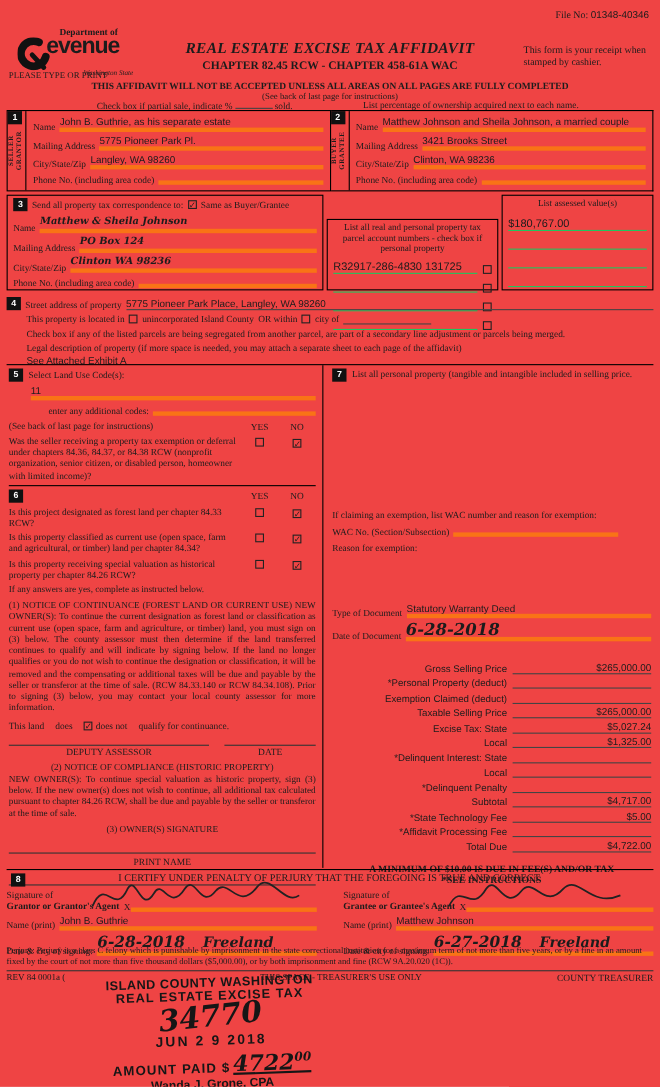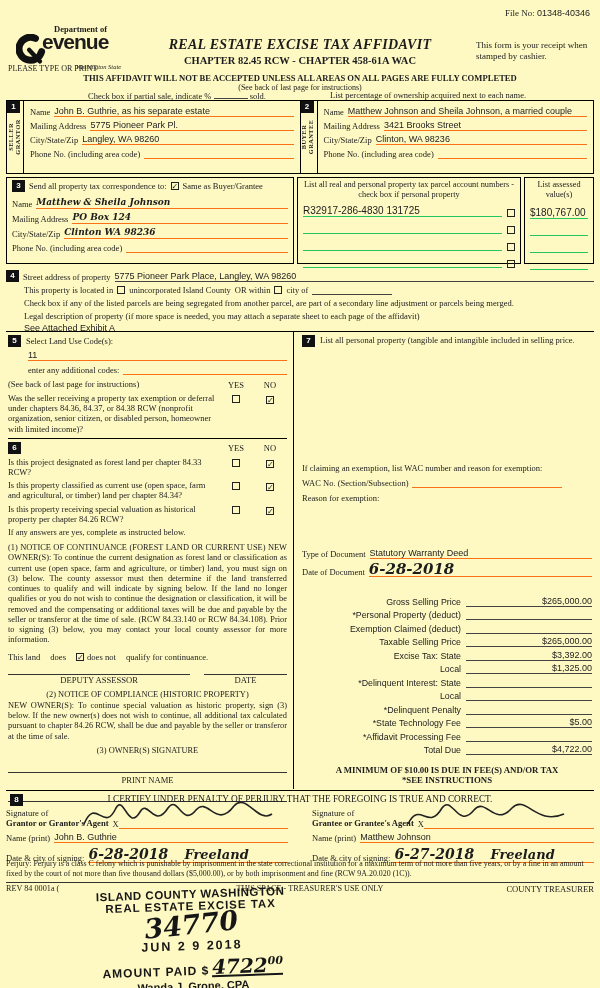--- a/index.html
+++ b/index.html
@@ -1,40 +1,40 @@
 <!DOCTYPE html>
 <html><head>
 <meta charset="utf-8">
 <style>
   * { margin:0; padding:0; box-sizing:border-box; }
   body { background:#e8e8e8; }
   .page {
     position:relative; width:600px; height:988px; margin:0 auto;
-    background:#fef9c3; color:#1c1c1c;
+    background:#ef4444; color:#1c1c1c;
     font-family:"Liberation Serif", serif; font-size:8.5px; overflow:hidden;
   }
   .sans { font-family:"Liberation Sans", sans-serif; }
   .hw { font-family:"DejaVu Serif", serif; font-style:italic; font-weight:bold; }
   .b { font-weight:bold; }
   .ctr { text-align:center; }
   .ul { border-bottom:1px solid #444; }
   .cb {
     display:inline-block; width:8px; height:8px; border:1px solid #222;
     font-size:8px; line-height:8px; text-align:center; vertical-align:-1px;
     font-style:normal; font-family:"DejaVu Sans", sans-serif; flex:none;
   }
   .numbox {
     display:inline-block; min-width:13px; height:12px; background:#111; color:#fff;
     font-size:8px; font-weight:bold; text-align:center; line-height:12px;
     font-family:"Liberation Sans", sans-serif; flex:none;
   }
   .row { display:flex; align-items:flex-end; }
   .fieldrow { display:flex; align-items:flex-end; margin-top:3px; }
   .fieldrow .lbl { flex:none; padding-right:4px; }
-  .fieldrow .val { flex:1; border-bottom:1px solid #f97316; font-size:9px; min-height:11px; }
+  .fieldrow .val { flex:1; border-bottom:4px solid #f97316; font-size:9px; min-height:11px; }
   
   .file-no { position:absolute; top:8px; right:10px; font-size:9px; }
   .logo { position:absolute; top:24px; left:16px; width:130px; }
   .logo .dept { font-size:8.5px; font-weight:bold; margin-left:38px; }
   .logo-row { display:flex; align-items:flex-start; }
   .logo .word { font-size:21px; font-weight:bold; font-family:"Liberation Sans", sans-serif; letter-spacing:-1px; margin-left:-4px; margin-top:-4px; }
   .logo .wa { font-size:6.5px; font-style:italic; margin-left:60px; margin-top:-3px; }
   .please { position:absolute; top:64px; left:8px; font-size:8px; }
   .titleblock { position:absolute; top:37px; left:160px; width:280px; text-align:center; }
   .titleblock .t1 { font-size:14px; font-weight:bold; letter-spacing:.3px;font-style:italic; }
@@ -50,21 +50,21 @@
   .party { border:1.5px solid #000; display:flex; flex:1; }
   .party + .party { border-left:none; }
   .rail { width:17px; border-right:1px solid #000; position:relative; display:flex; align-items:center; justify-content:center; }
   .rail .numbox { position:absolute; top:0; left:0; }
   .railtxt { transform:rotate(-90deg); font-size:6.3px; font-weight:bold; letter-spacing:.5px; line-height:1.1; text-align:center; white-space:nowrap; }
   .party .fields { flex:1; padding:2px 6px 4px 6px; }
   
   .corr-row { position:absolute; top:177px; left:6px; right:6px; height:87px; display:flex; gap:3px; }
   .corr-box { border:1.5px solid #000; padding:2px 5px 4px 5px; }
   .corr-a { width:288px; }
-  .corr-b { width:224px; }
+  .corr-b { width:156px;margin-top:22px; }
   .corr-c { flex:1; }
   .corr-head { display:flex; align-items:center; gap:4px; font-size:8.5px; }
   .small-head { font-size:8.3px; text-align:center; line-height:1.15; }
   .parcel-line { display:flex; align-items:flex-end; gap:5px; margin-top:6px; }
   .parcel-line .val { flex:1; border-bottom:1px solid #22c55e; font-size:10px; min-height:11px; }
   .hw-val { font-size:13px; line-height:11px; }
   
   .prop { position:absolute; top:267px; left:6px; right:6px; height:65px; border-bottom:1.5px solid #000; }
   .prop .line { margin-top:3px; display:flex; align-items:flex-end; gap:4px; }
   
@@ -309,21 +309,21 @@
 
     <div class="colL">
       <div class="sec5">
         <div class="row" style="gap:5px;align-items:center;">
           <span class="numbox">5</span>
           <span>Select Land Use Code(s):</span>
         </div>
         <div class="fieldrow" style="margin-left:20px;">
             <span class="val sans">11</span>
           </div>
-        <div class="fieldrow" style="margin-left:20px;">
+        <div class="fieldrow" style="margin-left:36px;">
             <span class="lbl">enter any additional codes:</span>
             <span class="val"></span>
           </div>
         <div class="qrow" style="margin-top:4px;">
           <span class="qtxt">(See back of last page for instructions)</span>
           <span class="qcb b" style="font-weight:normal;">YES</span>
           <span class="qcb">NO</span>
         </div>
         <div class="qrow">
           <span class="qtxt">Was the seller receiving a property tax exemption or deferral under chapters 84.36, 84.37, or 84.38 RCW (nonprofit organization, senior citizen, or disabled person, homeowner with limited income)?</span>
@@ -423,37 +423,41 @@
       <div class="finrow">
           <span class="finlbl">Exemption Claimed (deduct)</span>
           <span class="finval"></span>
         </div>
       <div class="finrow">
           <span class="finlbl">Taxable Selling Price</span>
           <span class="finval">$265,000.00</span>
         </div>
       <div class="finrow">
           <span class="finlbl">Excise Tax:  State</span>
-          <span class="finval">$3,392.00</span>
+          <span class="finval">$5,027.24</span>
         </div>
       <div class="finrow">
           <span class="finlbl">Local</span>
           <span class="finval">$1,325.00</span>
         </div>
       <div class="finrow">
           <span class="finlbl">*Delinquent Interest:  State</span>
           <span class="finval"></span>
         </div>
       <div class="finrow">
           <span class="finlbl">Local</span>
           <span class="finval"></span>
         </div>
       <div class="finrow">
           <span class="finlbl">*Delinquent Penalty</span>
           <span class="finval"></span>
+        </div>
+      <div class="finrow">
+          <span class="finlbl">Subtotal</span>
+          <span class="finval">$4,717.00</span>
         </div>
       <div class="finrow">
           <span class="finlbl">*State Technology Fee</span>
           <span class="finval">$5.00</span>
         </div>
       <div class="finrow">
           <span class="finlbl">*Affidavit Processing Fee</span>
           <span class="finval"></span>
         </div>
       <div class="finrow">

